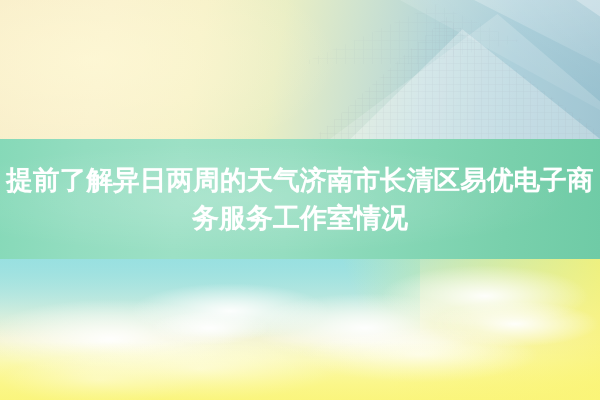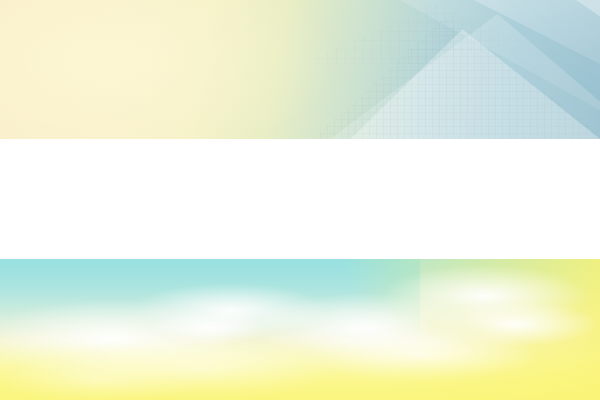--- a/index.html
+++ b/index.html
@@ -219,20 +219,27 @@
     <div class="warm-blot"></div>
     <div class="facet facet-a"></div>
     <div class="facet facet-b"></div>
     <div class="facet facet-c"></div>
     <div class="facet facet-d"></div>
     <div class="facet facet-e"></div>
     <div class="grid-texture"></div>
     <div class="grid-texture-2"></div>
   </div>
 
+  <div class="banner">
+    <div class="banner-sheen"></div>
+    <div class="banner-text">
+      <div class="banner-line banner-line-1">提前了解异日两周的天气济南市长清区易优电子商</div>
+      <div class="banner-line banner-line-2">务服务工作室情况</div>
+    </div>
+  </div>
 
   <div class="sky">
     <div class="sky-cyan-left"></div>
     <div class="sky-yellow-right"></div>
     <div class="cloud cloud-1"></div>
     <div class="cloud cloud-2"></div>
     <div class="cloud cloud-3"></div>
     <div class="cloud cloud-4"></div>
     <div class="cloud cloud-5"></div>
     <div class="cloud cloud-6"></div>

